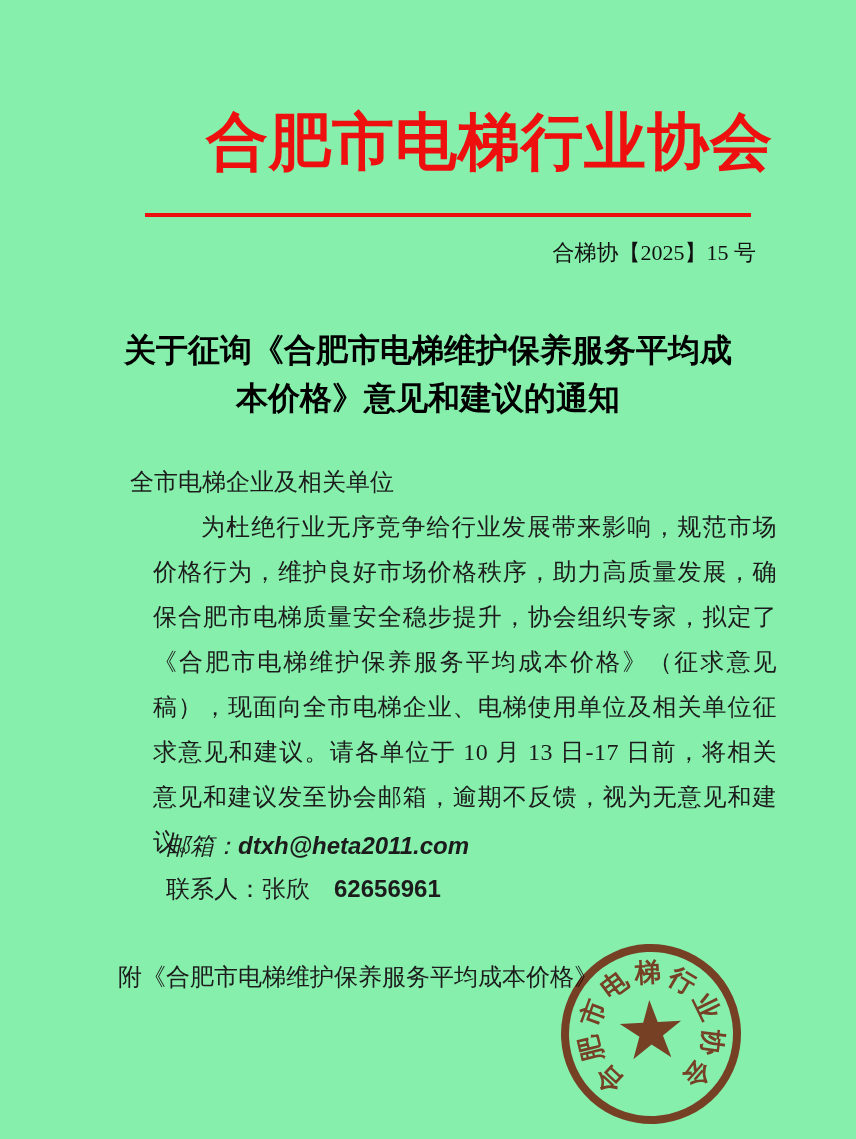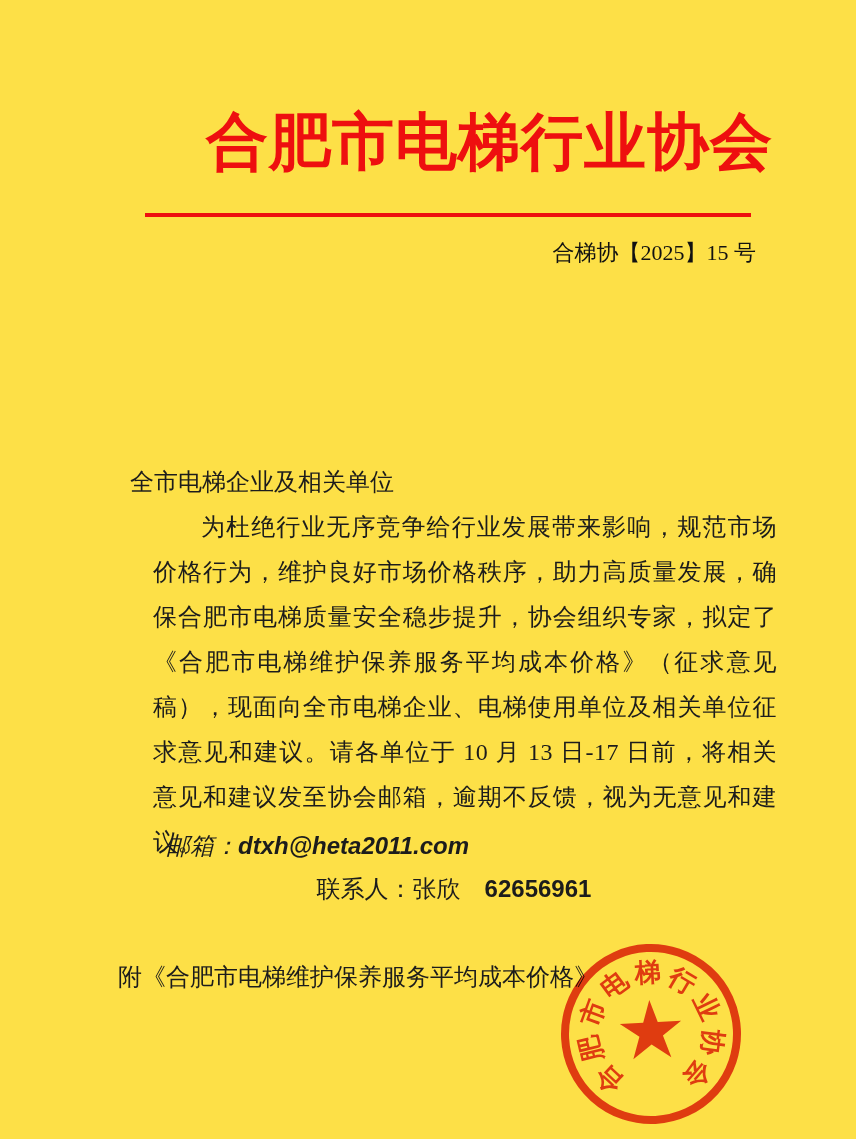--- a/index.html
+++ b/index.html
@@ -1,19 +1,19 @@
 <!DOCTYPE html>
 <html><head>
 <meta charset="utf-8">
 <style>
   html,body{margin:0;padding:0;background:#ffffff;}
   #page{
     position:relative;
     width:856px;height:1139px;
-    background:#fde047;
+    background:#86efac;
     overflow:hidden;
     font-family:"Liberation Serif","DejaVu Serif",serif;
     color:#1c1c1c;
   }
   .org-name{
     position:absolute;left:206px;top:100px;
     font-size:62px;font-weight:900;letter-spacing:1px;
     color:#ee0f0f;white-space:nowrap;
     font-family:"Liberation Serif","DejaVu Serif",serif;
   }
@@ -43,21 +43,21 @@
     text-align:justify;text-indent:2em;
     letter-spacing:0.5px;
     margin-left:35px;
   }
   .contact-line{
     position:absolute;left:118px;width:624px;
     font-size:24px;line-height:45px;
     padding-left:48px;box-sizing:border-box;white-space:nowrap;
   }
   .email-line{top:823px;font-style:italic;}
-  .phone-line{top:866px;text-align:center;}
+  .phone-line{top:866px;}
   .latin{
     font-family:"Liberation Sans","DejaVu Sans",sans-serif;
     font-weight:600;letter-spacing:0;
   }
   .phone-number{margin-left:24px;}
   .attachment-line{
     position:absolute;left:118px;top:955px;
     font-size:24px;line-height:45px;white-space:nowrap;
   }
   .date-line{
@@ -91,20 +91,23 @@
 <body>
 
 <div id="page">
 
   <div class="org-name">合肥市电梯行业协会</div>
 
   <div class="red-rule"></div>
 
   <div class="doc-number">合梯协【2025】15 号</div>
 
+  <div class="doc-title">
+    <span class="doc-title-inner">关于征询《合肥市电梯维护保养服务平均成本价格》意见和建议的通知</span>
+  </div>
 
   <div class="salutation">全市电梯企业及相关单位</div>
 
   <div class="body-paragraph">为杜绝行业无序竞争给行业发展带来影响，规范市场价格行为，维护良好市场价格秩序，助力高质量发展，确保合肥市电梯质量安全稳步提升，协会组织专家，拟定了《合肥市电梯维护保养服务平均成本价格》（征求意见稿），现面向全市电梯企业、电梯使用单位及相关单位征求意见和建议。请各单位于 10 月 13 日-17 日前，将相关意见和建议发至协会邮箱，逾期不反馈，视为无意见和建议。</div>
 
   <div class="contact-line email-line">
     <span>邮箱：</span><span class="latin">dtxh@heta2011.com</span>
   </div>
 
   <div class="contact-line phone-line">

